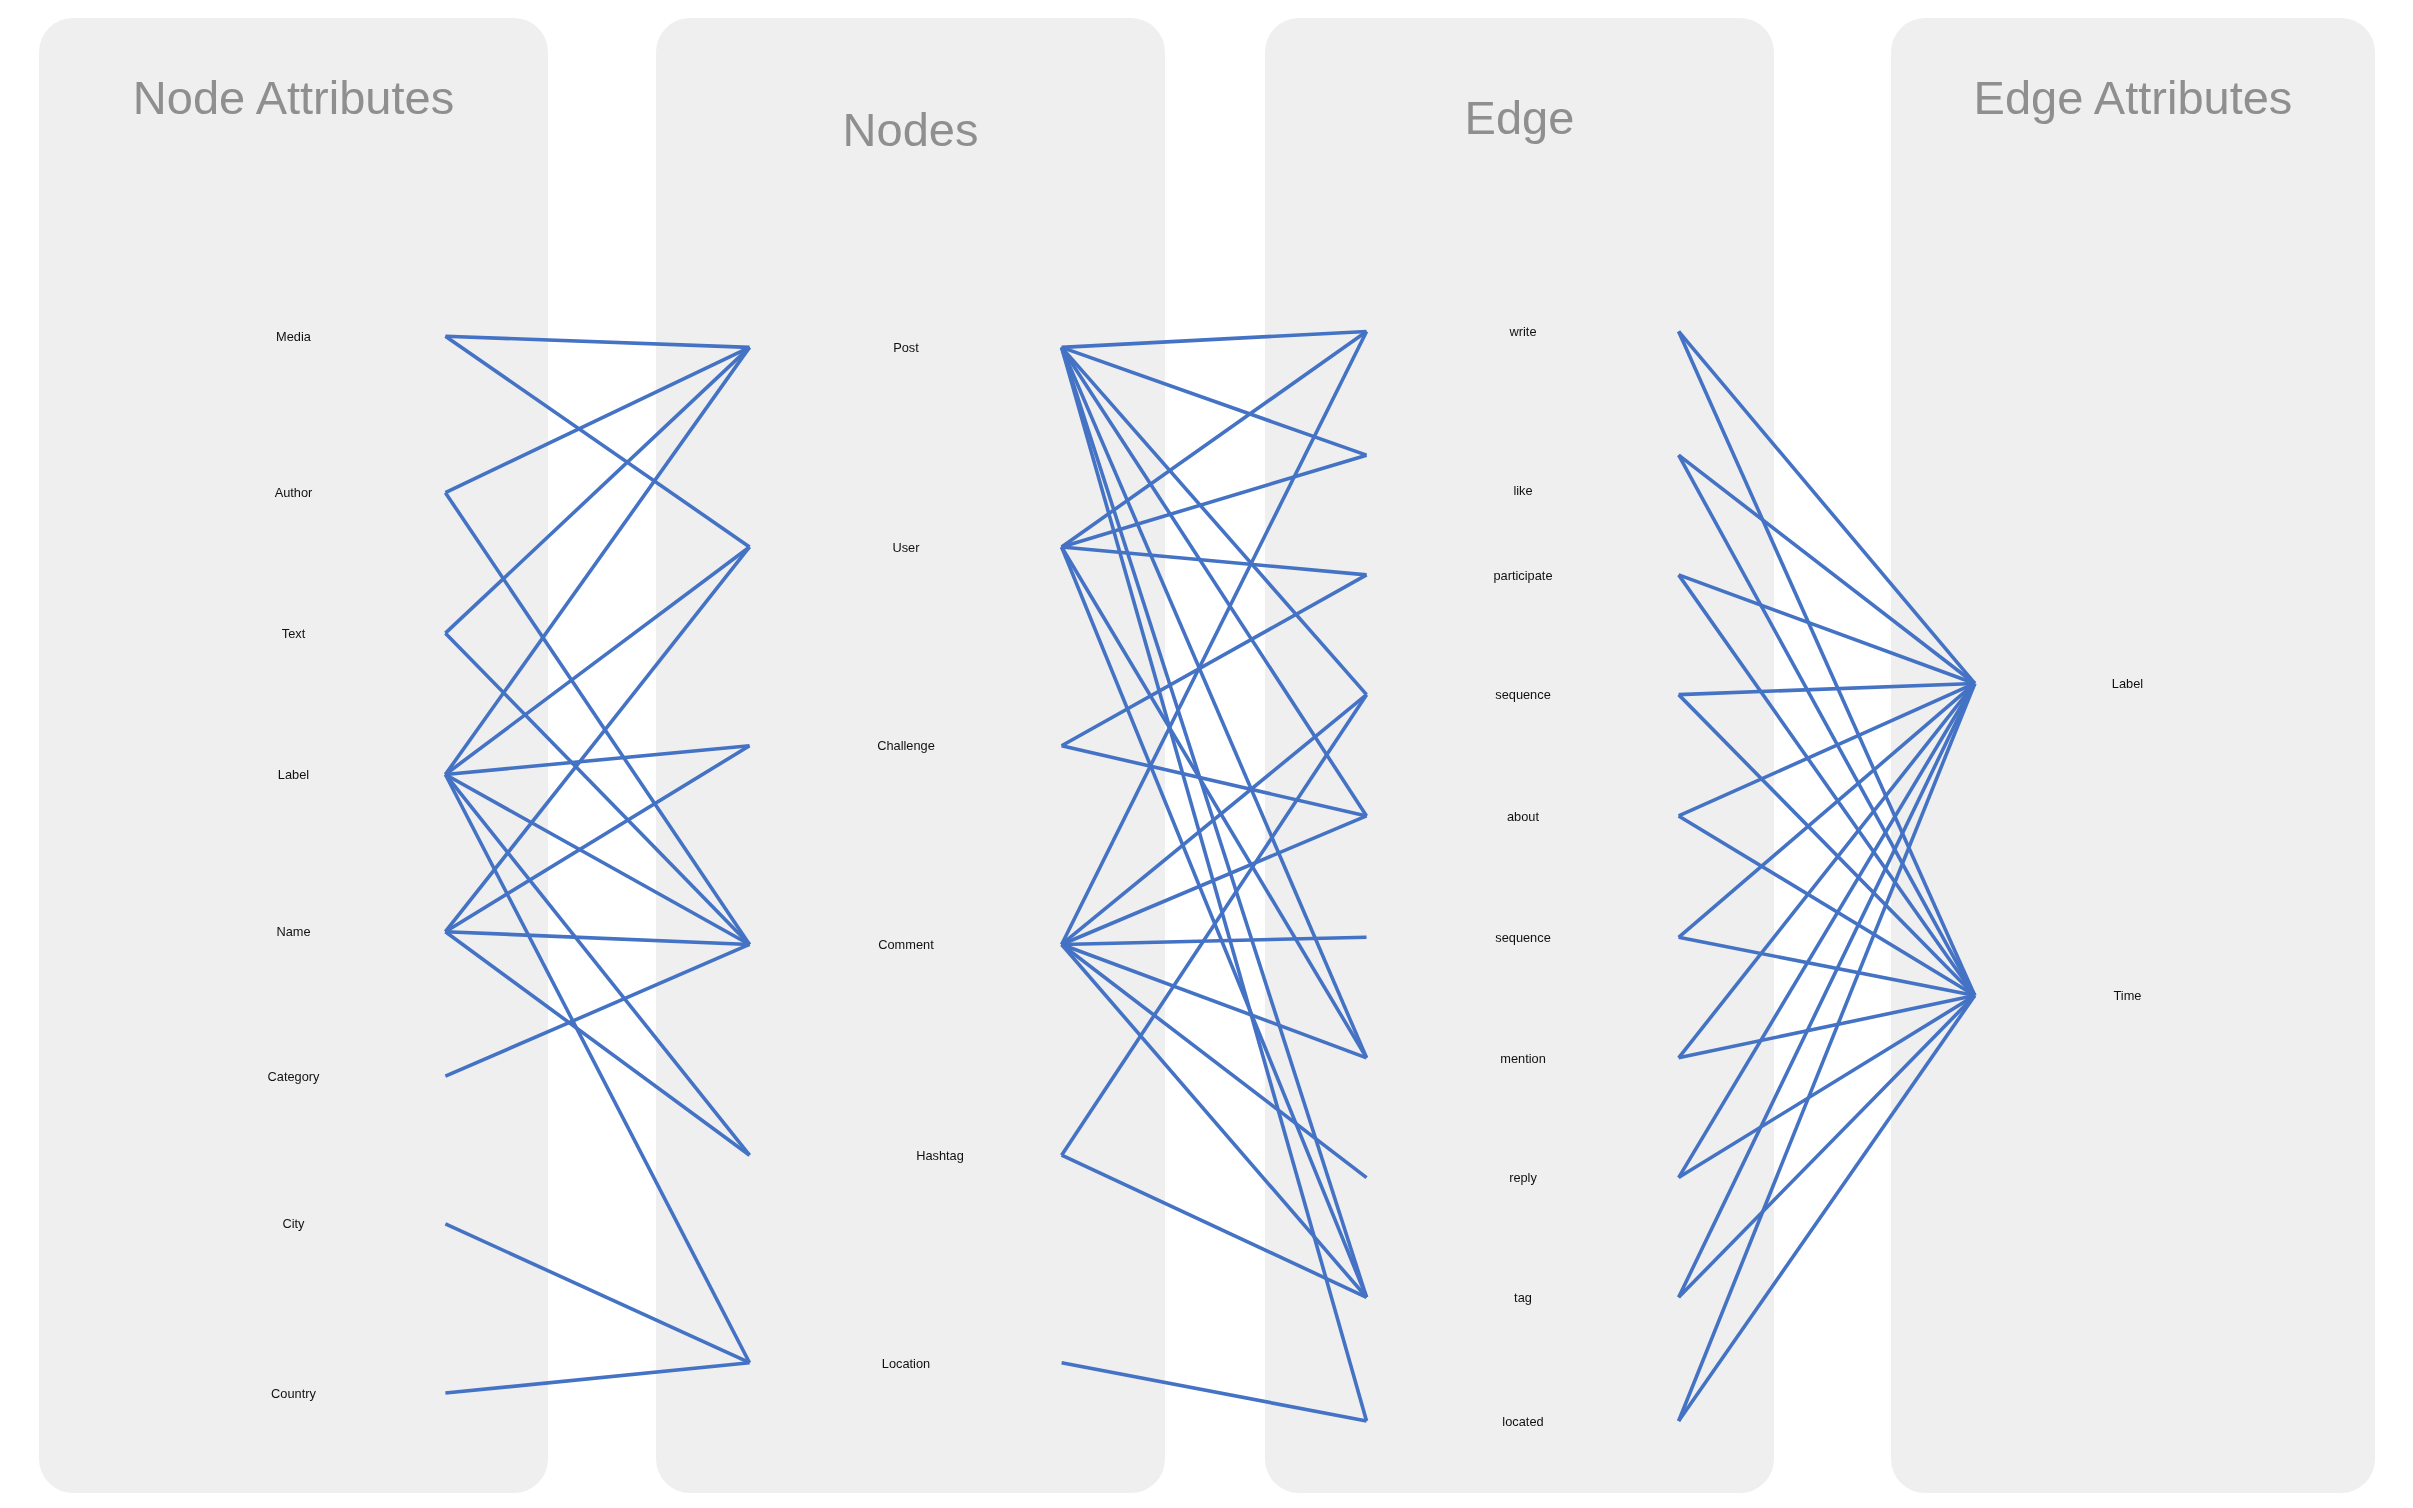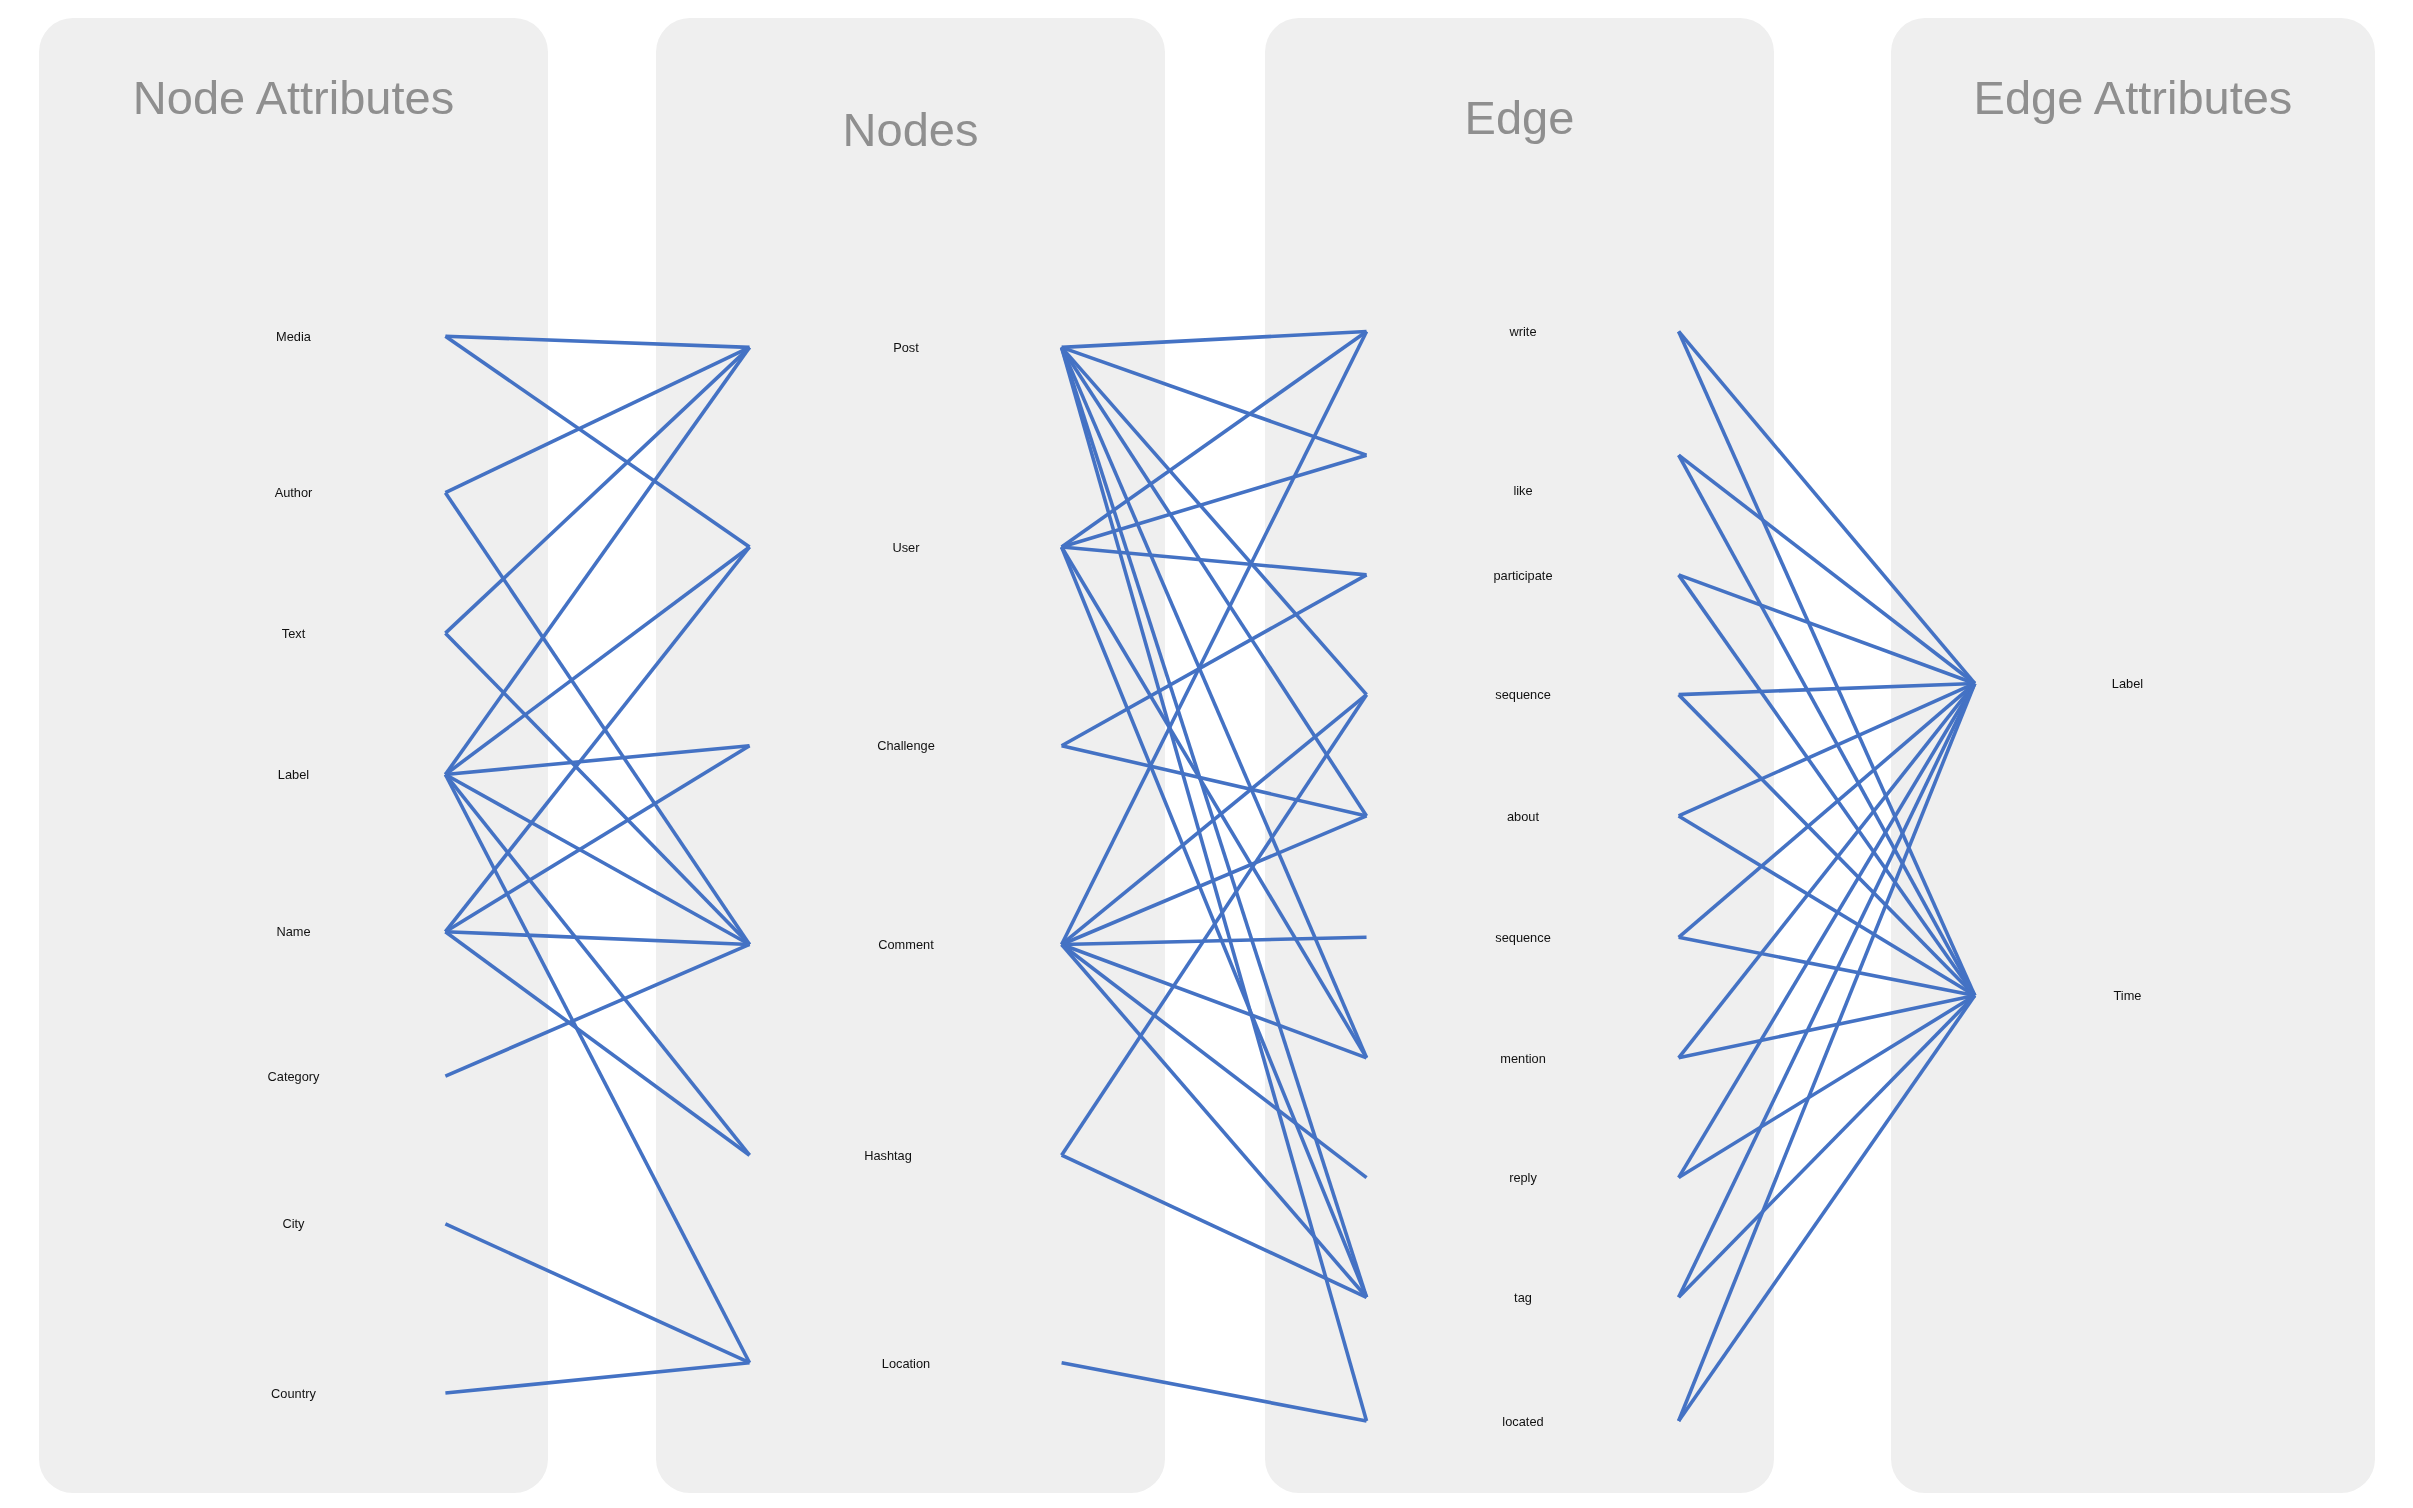--- a/index.html
+++ b/index.html
@@ -118,21 +118,21 @@
       </div>
       <div class="box" style="left: 750px; top: 473px; width: 312px; height: 148px;">
         <span>User</span>
       </div>
       <div class="box" style="left: 750px; top: 671px; width: 312px; height: 148px; align-items: center;">
         <span>Challenge</span>
       </div>
       <div class="box" style="left: 750px; top: 870px; width: 312px; height: 148px;">
         <span>Comment</span>
       </div>
-      <div class="box" style="left: 732px; top: 1081px; width: 312px; height: 148px;">
+      <div class="box" style="left: 784px; top: 1081px; width: 312px; height: 148px;">
         <span>Hashtag</span>
       </div>
       <div class="box" style="left: 750px; top: 1289px; width: 312px; height: 148px;">
         <span>Location</span>
       </div>
       <div class="panel col-edges" style="left: 1265px; width: 509px;">
         <div class="panel-header" style="top: 68px;">Edge</div>
       </div>
       <div class="box" style="left: 1367px; top: 289px; width: 312px; height: 85px;">
         <span>write</span>

